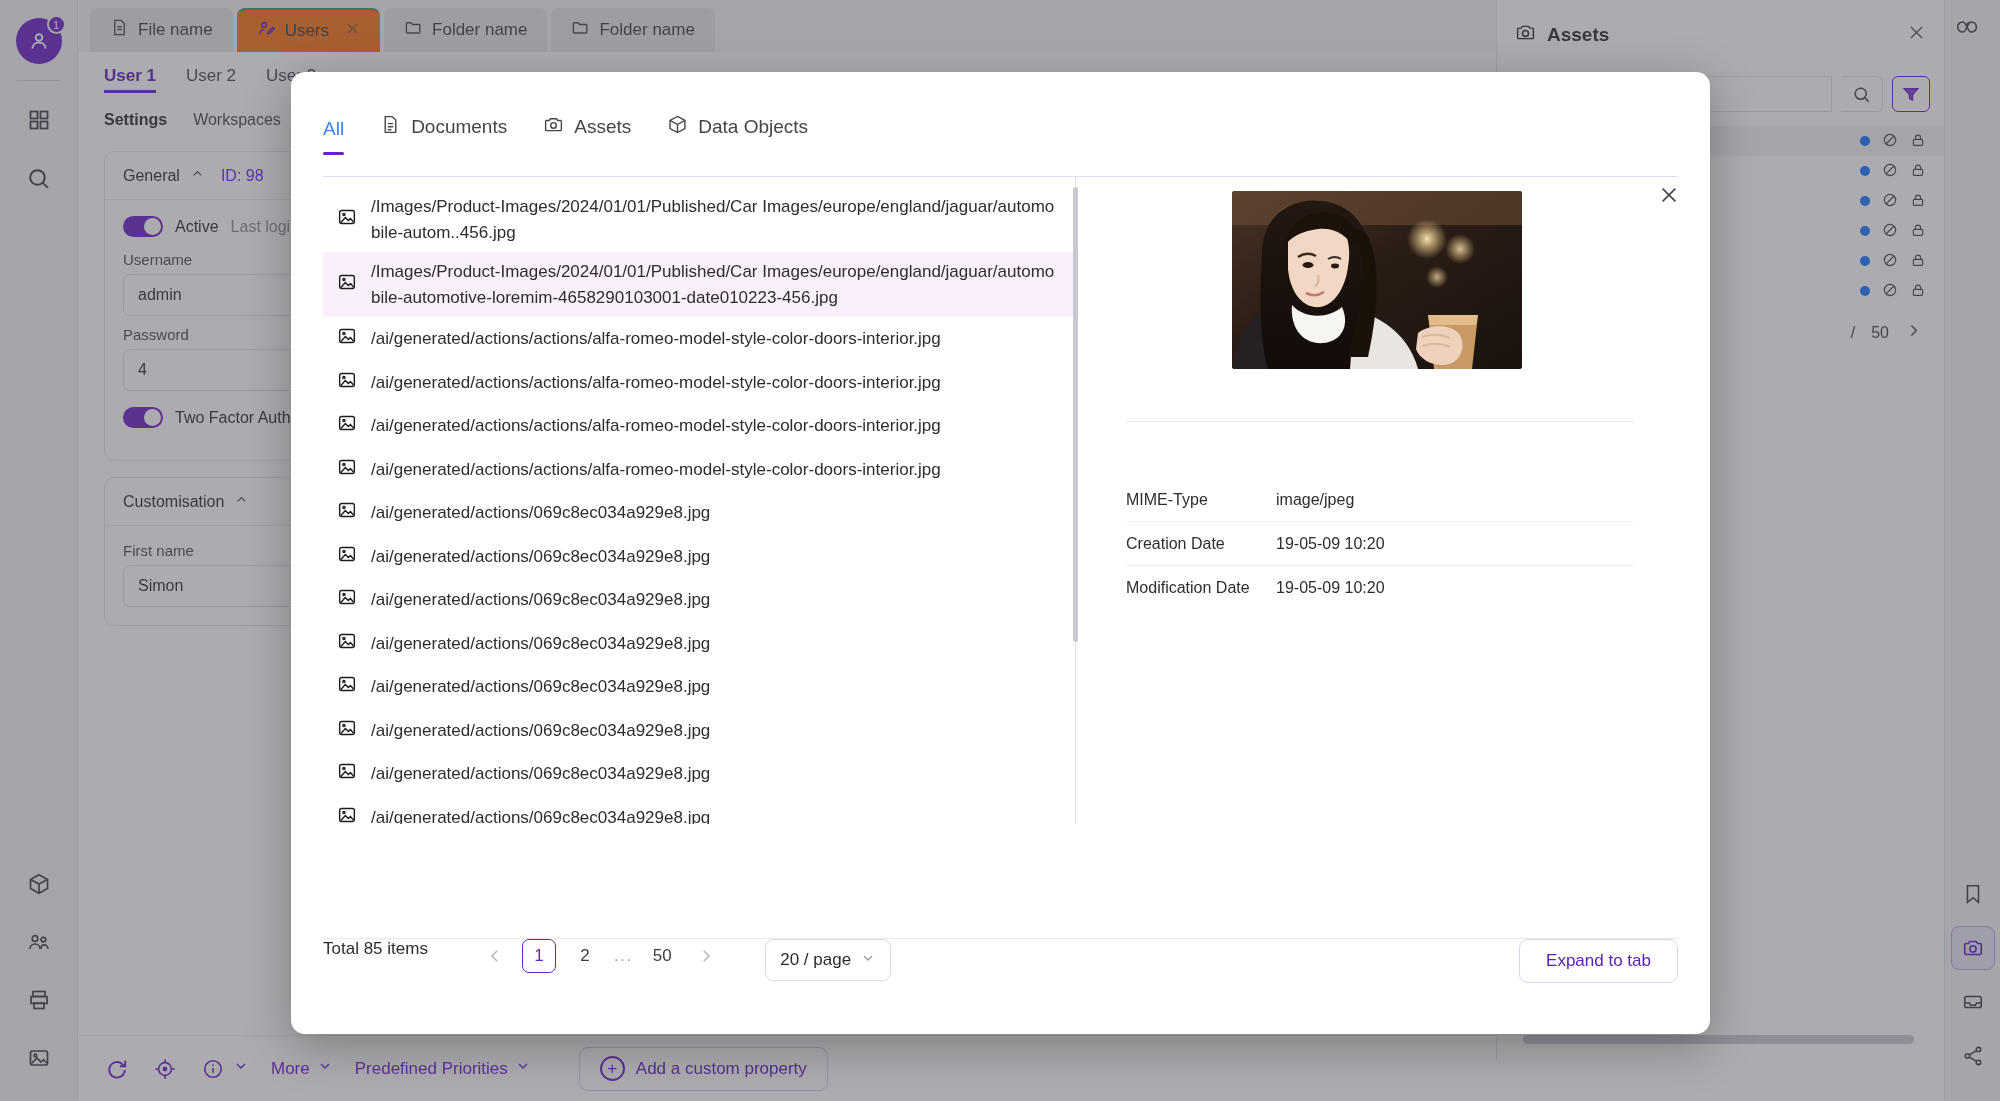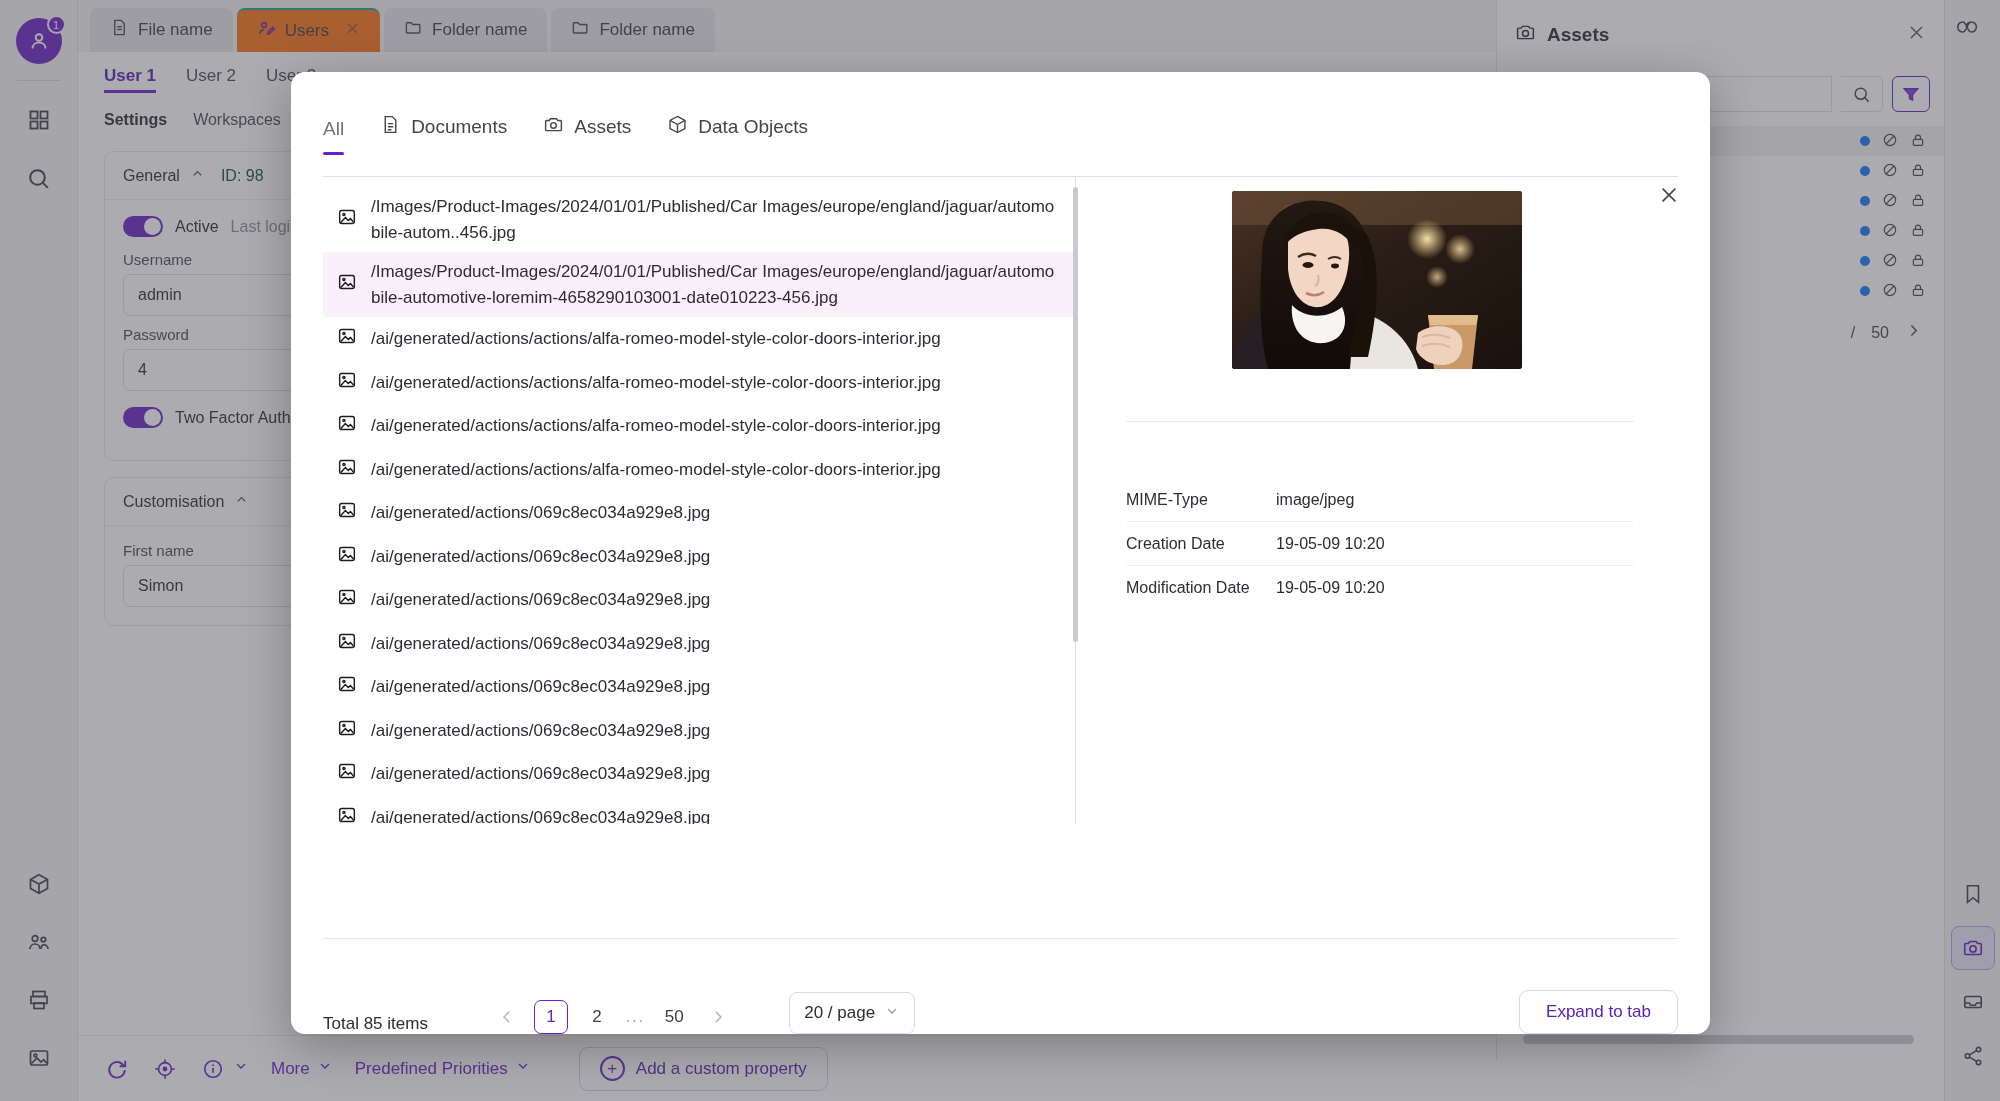--- a/index.html
+++ b/index.html
@@ -65,21 +65,21 @@
 
   .subtabs { display:flex; gap:26px; padding:18px 0 0 26px; font-size:16px; color:#4a4a54; }
   .subtabs .st.active { color:#2c2c33; font-weight:bold; }
 
   .card {
     margin:22px 0 0 26px; width:430px; border:1px solid #e4e4e9; border-radius:10px; background:#fff;
   }
   .card-hd {
     display:flex; align-items:center; gap:10px; padding:14px 18px; font-size:16px; border-bottom:1px solid #ececed;
   }
-  .card-hd .idtxt { color:#14532d; margin-left:6px; }
+  .card-hd .idtxt { color:#6d28d9; margin-left:6px; }
   .card-bd { padding:16px 18px 18px; }
   .row-tg { display:flex; align-items:center; gap:12px; margin-bottom:14px; font-size:16px; }
   .toggle { width:40px; height:21px; border-radius:11px; background:#6b21c8; position:relative; flex:none; }
   .toggle::after { content:""; position:absolute; right:2px; top:2px; width:17px; height:17px; border-radius:50%; background:#fff; }
   .muted { color:#8d8d96; }
   .fl { font-size:15px; color:#4a4a54; margin:10px 0 6px; }
   .fi {
     height:42px; border:1px solid #dcdce1; border-radius:7px; display:flex; align-items:center;
     padding:0 14px; font-size:16px; color:#2c2c33; background:#fff;
   }
@@ -139,21 +139,21 @@
 
   
   .modal {
     position:absolute; left:291px; top:72px; width:1419px; height:962px; background:#fff;
     border-radius:14px; box-shadow:0 12px 48px rgba(0,0,0,.28); z-index:60; overflow:hidden;
   }
   .m-close { position:absolute; right:30px; top:112px; color:#45454d; z-index:62; }
   .m-tabs { display:flex; align-items:flex-end; gap:36px; padding:42px 0 0 32px; }
   .m-tab { display:flex; align-items:center; gap:10px; font-size:19px; color:#44444d; padding-bottom:14px; position:relative; }
   .m-tab svg { width:21px; height:21px; }
-  .m-tab.active { color:#737373;text-align:right; }
+  .m-tab.active { color:#3b82f6;text-align:right; }
   .m-tab.active::after { content:""; position:absolute; left:0; right:0; bottom:-1px; height:3px; background:#6b21c8; border-radius:2px; }
 
   .m-search { margin:26px 32px 0; display:flex; align-items:stretch; }
   .m-search-input {
     flex:1; height:40px; border:1px solid #dcdce1; border-right:none; border-radius:6px 0 0 6px;
     display:flex; align-items:center; padding:0 16px; font-size:17px; color:#a3a3ac;
   }
   .m-search-btn { width:42px; border:1px solid #dcdce1; border-radius:0 6px 6px 0; display:flex; align-items:center; justify-content:center; color:#45454d; }
 
   .m-body { display:flex; margin:22px 32px 0; border-top:1px solid #e6d9f4; height:648px; }
@@ -174,21 +174,21 @@
     background:#2b211c;
   }
   .meta { margin:0 44px 0 50px; padding-top:56px; border-top:1px solid #e6e6ea; margin-top:52px; }
   .meta-row { display:flex; align-items:center; height:44px; border-bottom:1px solid #efeff1; font-size:16px; }
   .meta-row:last-child { border-bottom:none; }
   .meta-k { width:150px; color:#2c2c33; }
   .meta-v { color:#2c2c33; }
 
   .m-footer {
     position:absolute; left:32px; right:32px; bottom:0; height:96px; border-top:1px solid #e9e9ec;
-    display:flex; align-items:flex-end; gap:12px;
+    display:flex; align-items:flex-start; gap:0;
   }
   .tot { font-size:17px; color:#2c2c33; margin-right:52px; }
   .pg { display:flex; align-items:center; gap:12px; }
   .pg-a { width:30px; height:32px; display:flex; align-items:center; justify-content:center; color:#9a9aa3; }
   .pg-n {
     min-width:34px; height:34px; display:flex; align-items:center; justify-content:center;
     font-size:17px; color:#3d3d46; border-radius:7px;
   }
   .pg-n.cur { border:1.5px solid #6b21c8; color:#6b21c8; }
   .pg-dots { color:#9a9aa3; letter-spacing:2px; }

